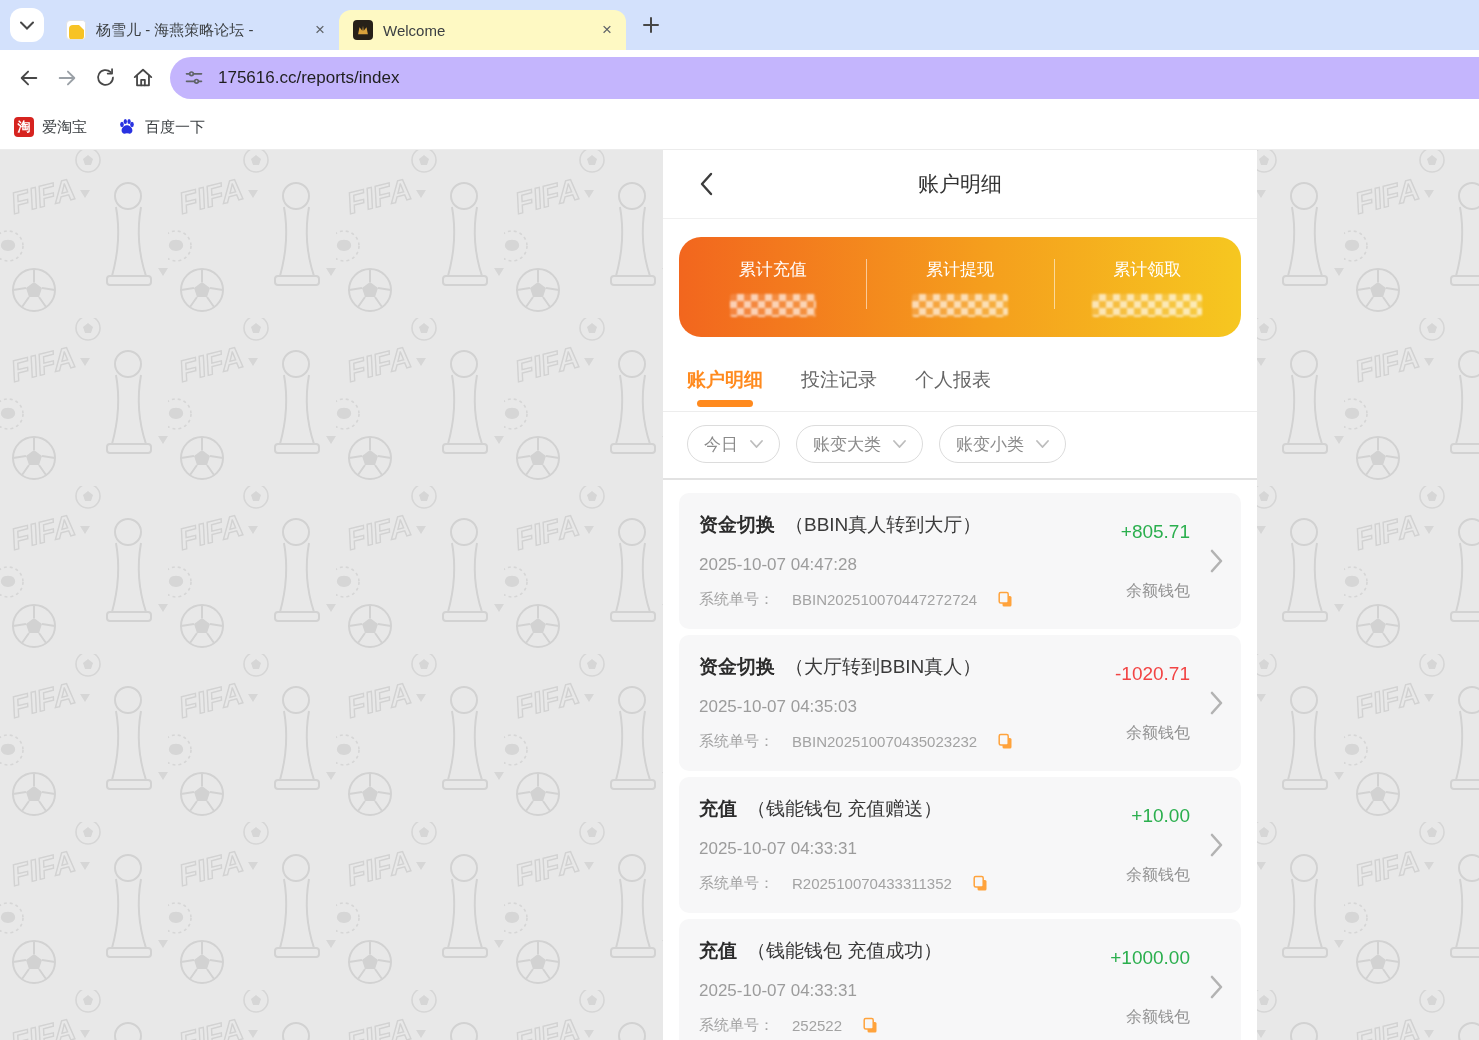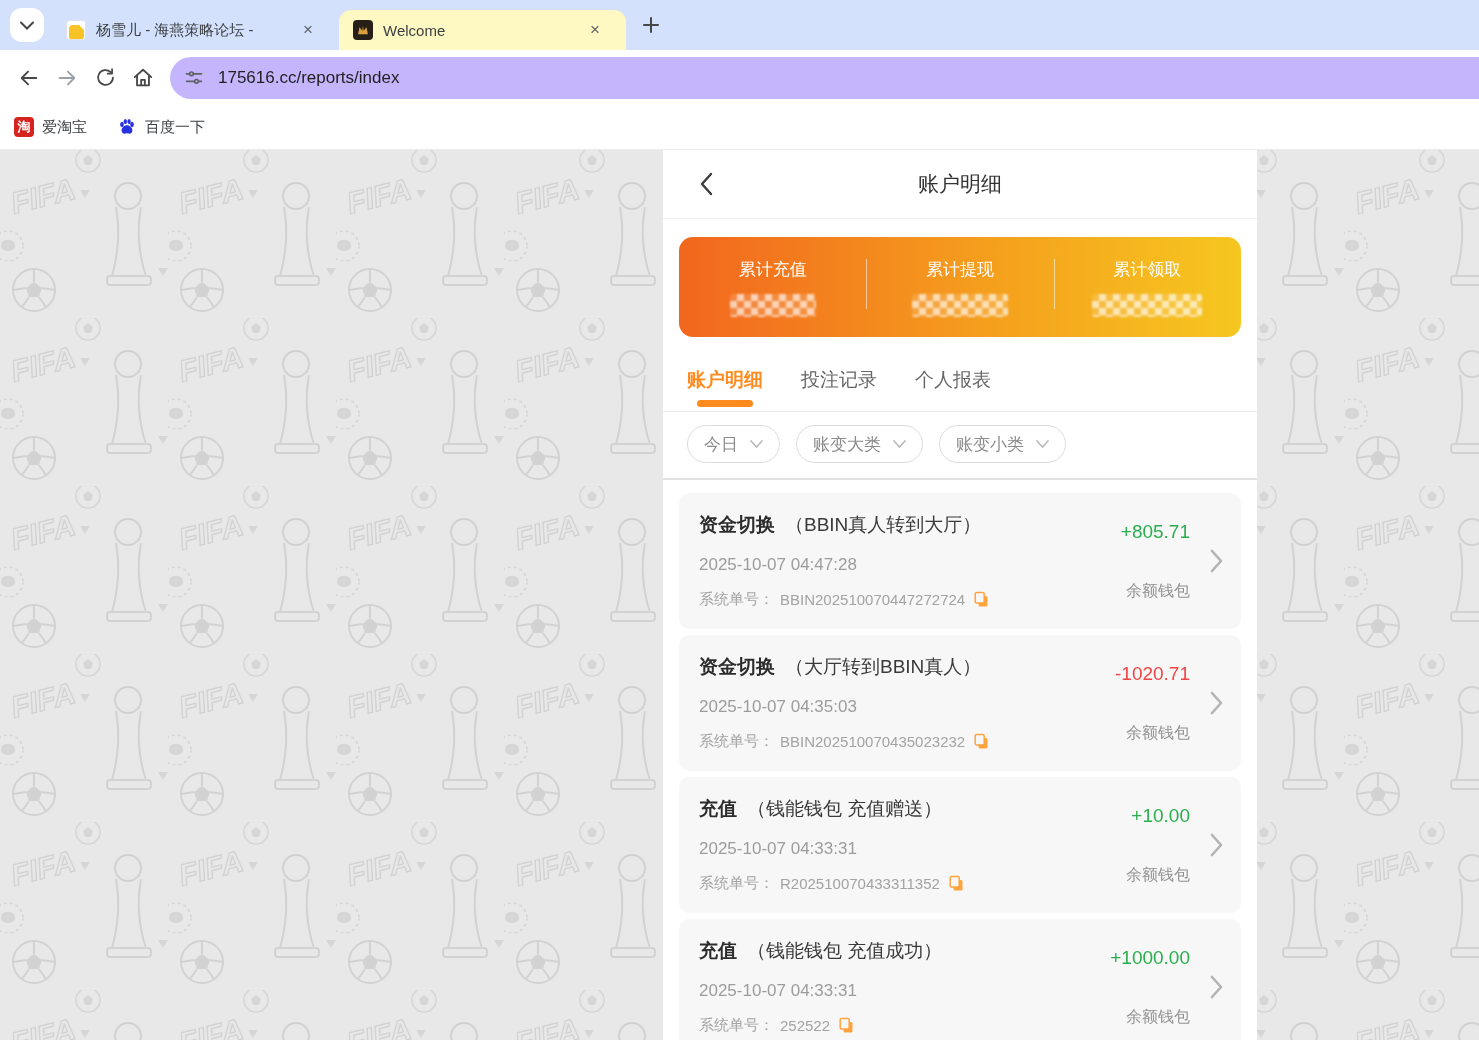--- a/index.html
+++ b/index.html
@@ -1,21 +1,21 @@
 <!DOCTYPE html>
 <html><head>
 <meta charset="utf-8">
 <style>
   * { margin:0; padding:0; box-sizing:border-box; }
   html,body { width:1479px; height:1040px; overflow:hidden; font-family:"Liberation Sans",sans-serif; background:#fff; }
 
   
   .tabstrip { height:50px; background:#d3e1fc; display:flex; align-items:flex-end; position:relative; }
   .tab-search { width:34px; height:34px; border-radius:12px; background:#fff; margin:0 8px 8px 10px; display:flex; align-items:center; justify-content:center; cursor:pointer; }
-  .tab { height:40px; display:flex; align-items:center; padding:0 20px 0 14px; width:287px; border-radius:12px 12px 0 0; color:#3c4043; }
+  .tab { height:40px; display:flex; align-items:center; padding:0 8px 0 14px; width:287px; border-radius:12px 12px 0 0; color:#3c4043; }
   .tab.active { background:#fef9c3; }
   .tab-title { font-size:15px; margin-left:10px; flex:1; white-space:nowrap; overflow:hidden; }
   .tab-close { width:22px; height:22px; border-radius:50%; display:flex; align-items:center; justify-content:center; font-size:17px; color:#5f6368; cursor:pointer; }
   .newtab { width:30px; height:30px; margin:0 0 10px 10px; display:flex; align-items:center; justify-content:center; border-radius:50%; cursor:pointer; }
   .fav1 { width:20px; height:20px; background:#fff; border:1px solid #e1e3e6; border-radius:4px; position:relative; overflow:hidden; }
   .fav1::after { content:""; position:absolute; left:2px; top:4px; width:15px; height:15px; background:#f7c325; border-radius:4px 0 4px 4px; }
   .fav1::before { content:""; position:absolute; right:0; top:0; border-style:solid; border-width:0 10px 10px 0; border-color:transparent #fff transparent transparent; z-index:2; }
   .fav2 { width:20px; height:20px; background:#262019; border-radius:4px; display:flex; align-items:center; justify-content:center; }
 
   .toolbar { height:55px; background:#fff; display:flex; align-items:center; padding-left:10px; }
@@ -30,21 +30,21 @@
 
   
   .page { position:relative; height:890px; background:#e8e8e8; }
   .bg-pattern { position:absolute; inset:0; }
   .panel { position:absolute; left:663px; top:0; width:594px; height:890px; background:#fff; overflow:hidden; }
 
   .panel-header { height:69px; position:relative; display:flex; align-items:center; justify-content:center; border-bottom:1px solid #f0f0f0; }
   .back-btn { position:absolute; left:28px; top:50%; transform:translateY(-50%); width:30px; height:30px; display:flex; align-items:center; justify-content:center; cursor:pointer; }
   .panel-title { font-size:21px; color:#333; }
 
-  .stats-card { margin:18px 16px 0; height:100px; border-radius:14px; display:flex;
+  .stats-card { margin:18px 16px 0; height:100px; border-radius:22px; display:flex;
     background:linear-gradient(90deg,#f2661e 0%,#f59f1d 55%,#f6c720 100%); color:#fff; }
   .stat { flex:1; display:flex; flex-direction:column; align-items:center; justify-content:center; gap:13px; position:relative; }
   .stat + .stat::before { content:""; position:absolute; left:0; top:22px; bottom:28px; width:1px; background:rgba(255,255,255,.55); }
   .stat-label { font-size:17px; }
   .mosaic { height:23px; border-radius:3px; background-color:rgba(255,255,255,.15);
     background-image:
       linear-gradient(45deg, rgba(255,255,255,.62) 25%, transparent 25%, transparent 75%, rgba(255,255,255,.62) 75%),
       linear-gradient(45deg, rgba(255,255,255,.62) 25%, transparent 25%, transparent 75%, rgba(255,255,255,.62) 75%);
     background-size:14px 14px; background-position:0 0,7px 7px; filter:blur(1px); }
   .stat:nth-child(1) .mosaic { width:86px; }
@@ -58,21 +58,21 @@
 
   .filters-row { display:flex; gap:16px; padding:13px 24px 15px; border-bottom:2px solid #e2e2e2; }
   .filter-pill { height:38px; border:1px solid #dcdcdc; border-radius:19px; background:#fff; display:flex; align-items:center; gap:12px; padding:0 16px; font-size:17px; color:#8b8b8b; cursor:pointer; }
 
   .tx-list { padding:13px 16px 0; display:flex; flex-direction:column; gap:6px; }
   .tx-card { background:#f7f7f8; border-radius:10px; padding:19px 20px; position:relative; min-height:136px; cursor:pointer; }
   .tx-title { font-size:19px; color:#2c2c2c; padding-right:130px; }
   .tx-type { font-weight:700; margin-right:10px; }
   .tx-detail { color:#3a3a3a; }
   .tx-time { margin-top:17px; font-size:17px; color:#9c9c9c; }
-  .tx-order { margin-top:15px; font-size:15px; color:#a3a3a3; display:flex; align-items:center; gap:8px; }
+  .tx-order { margin-top:15px; font-size:15px; color:#a3a3a3; display:flex; align-items:center; gap:20px; }
   .tx-right { position:absolute; right:51px; top:0; bottom:0; display:flex; flex-direction:column; align-items:flex-end; justify-content:center; gap:38px; }
   .tx-amount { font-size:19px; color:#2baf4e; }
   .tx-amount.neg { color:#f24444; }
   .tx-wallet { font-size:16px; color:#929292; }
   .tx-chevron { position:absolute; right:18px; top:50%; transform:translateY(-50%); }
 </style>
 </head>
 <body>
 
 <div class="tabstrip">

